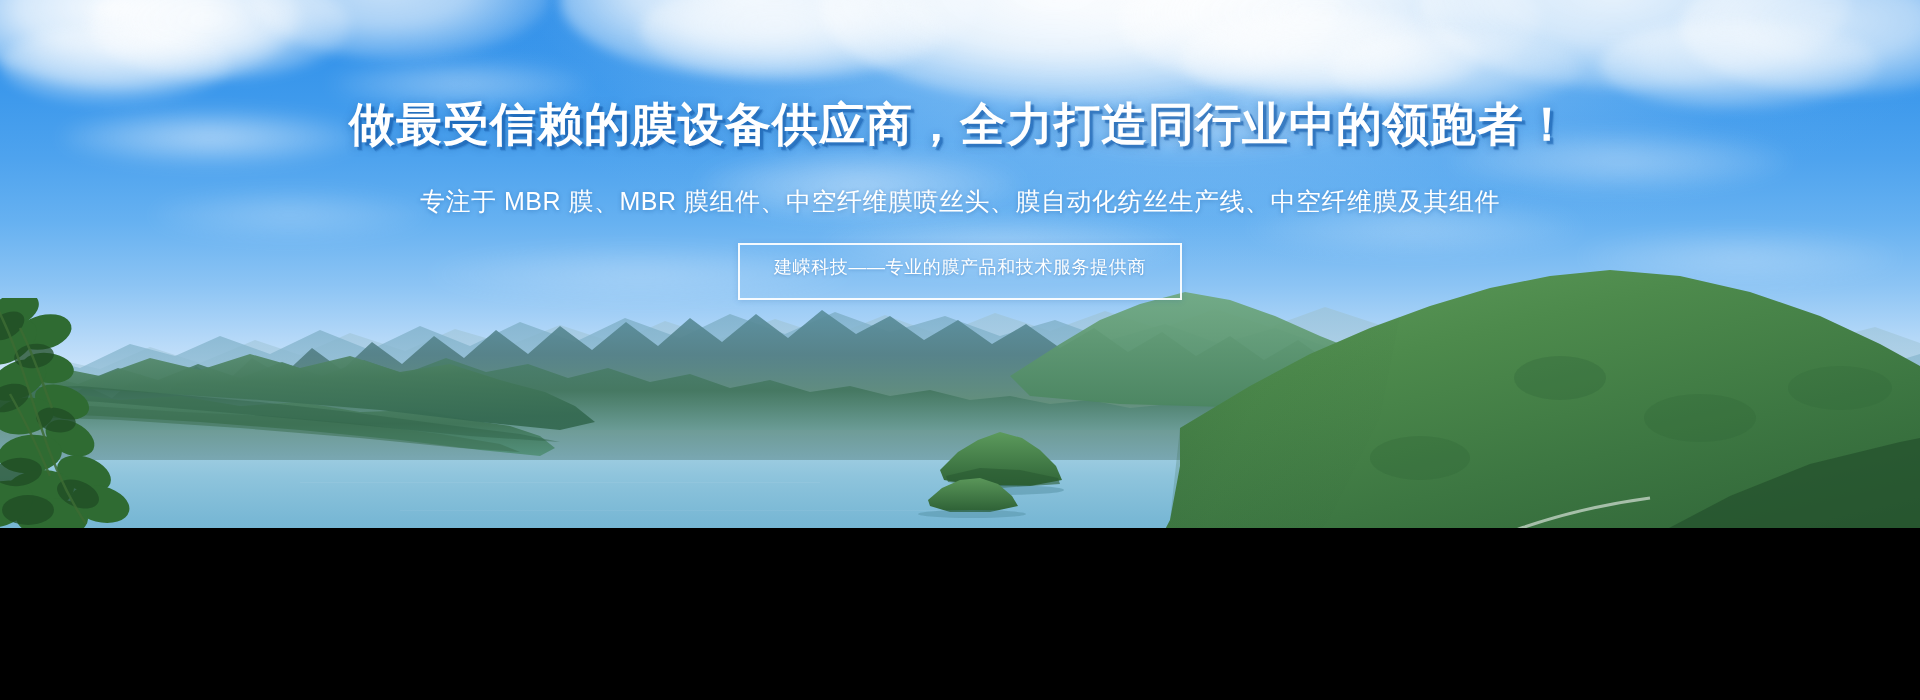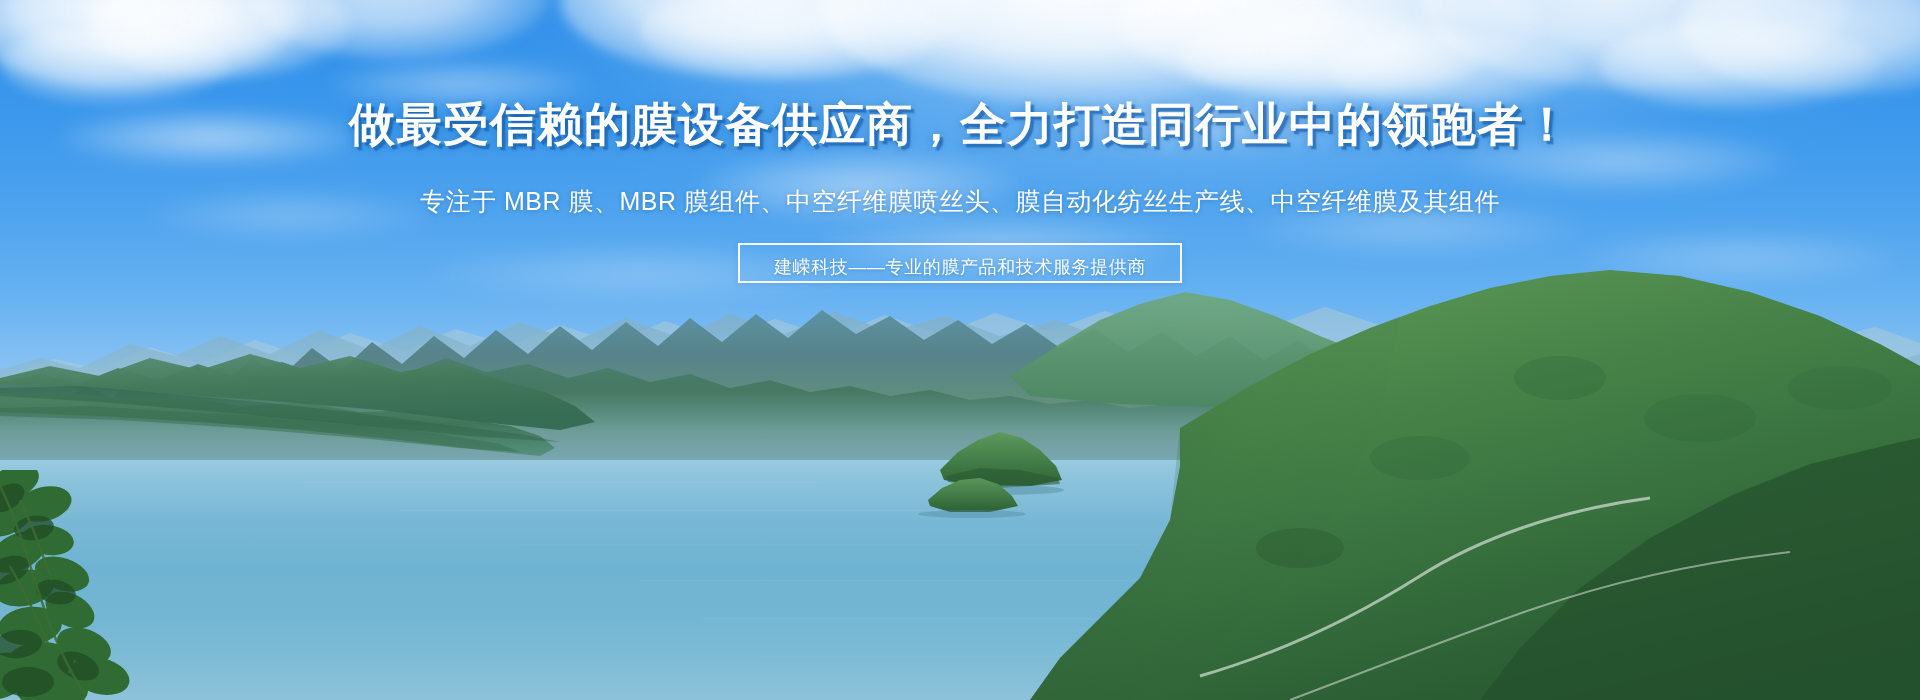--- a/index.html
+++ b/index.html
@@ -3,21 +3,21 @@
 <meta charset="utf-8">
 <style>
   html, body {
     margin: 0;
     padding: 0;
     background: #000;
   }
   #banner {
     position: relative;
     width: 1920px;
-    height: 700px;
+    height: 528px;
     overflow: hidden;
     font-family: "Liberation Sans", "DejaVu Sans", sans-serif;
     user-select: none;
   }
 
   
   .sky {
     position: absolute;
     inset: 0;
     background:
@@ -127,21 +127,21 @@
   .tagline-wrap {
     position: absolute;
     left: 0; right: 0;
     top: 243px;
     display: flex;
     justify-content: center;
   }
   .tagline-box {
     display: inline-block;
     border: 2px solid rgba(255,255,255,0.92);
-    padding: 10px 34px 2px 34px;
+    padding: 10px 34px 19px 34px;
     font-size: 18px;
     line-height: 24px;
     color: #ffffff;
     letter-spacing: 0.6px;
     white-space: nowrap;
     text-shadow: 0 1px 3px rgba(20,80,150,0.35);
     box-shadow: 0 1px 6px rgba(30,90,160,0.18);
   }
 
   

